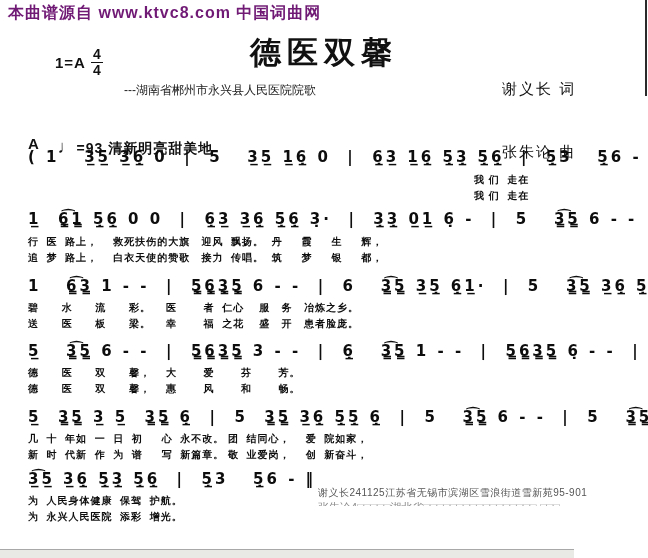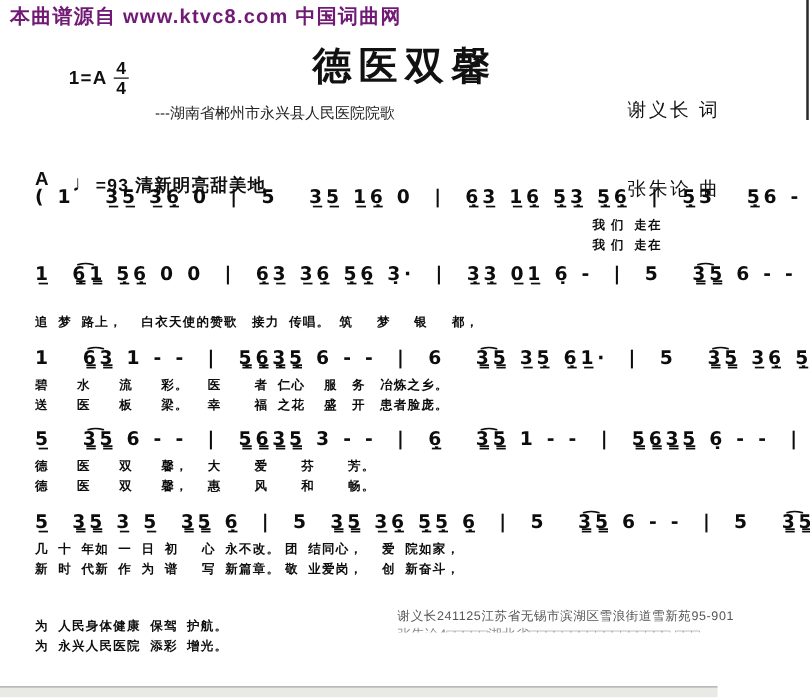--- a/index.html
+++ b/index.html
@@ -68,34 +68,36 @@
   <div class="abs tempo">
     <span class="noteglyph">♩</span><span>=93 清新明亮甜美地</span>
   </div>
   <div class="abs section-label">A</div>
 
   <div class="abs notation" style="left:28px;top:148px;">( 1   3̲5̲ 3̲6̲̣ 0  |  5   3̲5̲ 1̲6̲̣ 0  |  6̲̣3̲ 1̲6̲̣ 5̲̣3̲̣ 5̲̣6̲̣  |  5̲̣3   5̲̣6 - )  |  6   3̳͡5̳ 3̲6̲̣ 0 0  |</div>
   <div class="abs lyric" style="left:474px;top:173px;">我 们  走在</div>
   <div class="abs lyric" style="left:474px;top:189px;">我 们  走在</div>
 
   <div class="abs notation" style="left:28px;top:210px;">1̲  6̳̣͡1̳ 5̲̣6̲̣ 0 0  |  6̲̣3̲ 3̲6̲̣ 5̲̣6̲̣ 3̣·  |  3̲̣3̲̣ 0̲1̲ 6̣ -  |  5   3̳͡5̳ 6 - -  |  6̳̣5̳̣3̳5̳ 3 - -  |</div>
+  <div class="abs lyric" style="left:28px;top:235px;">行  医  路上，    救死扶伤的大旗   迎风  飘扬。  丹     霞     生     辉，</div>
   <div class="abs lyric" style="left:28px;top:251px;">追  梦  路上，    白衣天使的赞歌   接力  传唱。  筑     梦     银     都，</div>
 
   <div class="abs notation" style="left:28px;top:277px;">1   6̳͡3̳ 1 - -  |  5̳̣6̳̣3̳̣5̳̣ 6 - -  |  6   3̳͡5̳ 3̲5̲̣ 6̲̣1̲·  |  5   3̳͡5̳ 3̲6̲̣ 5̲̣6̲̣·  |</div>
   <div class="abs lyric" style="left:28px;top:301px;">碧      水      流      彩。    医       者  仁心    服   务   冶炼之乡。</div>
   <div class="abs lyric" style="left:28px;top:317px;">送      医      板      梁。    幸       福  之花    盛   开   患者脸庞。</div>
 
   <div class="abs notation" style="left:28px;top:342px;">5̲   3̳͡5̳ 6 - -  |  5̳6̳3̳5̳ 3 - -  |  6̲̣   3̳͡5̳ 1 - -  |  5̳6̳3̳5̳ 6̣ - -  |</div>
   <div class="abs lyric" style="left:28px;top:366px;">德      医      双      馨，    大       爱       芬       芳。</div>
   <div class="abs lyric" style="left:28px;top:382px;">德      医      双      馨，    惠       风       和       畅。</div>
 
   <div class="abs notation" style="left:28px;top:408px;">5̲  3̳5̳ 3̲ 5̲  3̳5̳ 6̲̣  |  5  3̳5̳ 3̲6̲̣ 5̲̣5̲̣ 6̲̣  |  5   3̳͡5̳ 6 - -  |  5   3̳͡5̳ 3 - -  |</div>
   <div class="abs lyric" style="left:28px;top:432px;">几  十  年如  一  日  初     心  永不改。 团  结同心，    爱  院如家，</div>
   <div class="abs lyric" style="left:28px;top:448px;">新  时  代新  作  为  谱     写  新篇章。 敬  业爱岗，    创  新奋斗，</div>
 
+  <div class="abs notation" style="left:28px;top:470px;">3̲͡5̲ 3̲6̲̣ 5̲̣3̲̣ 5̲̣6̲̣  |  5̲̣3   5̲̣6 - ‖</div>
   <div class="abs lyric" style="left:28px;top:494px;">为  人民身体健康  保驾  护航。</div>
   <div class="abs lyric" style="left:28px;top:510px;">为  永兴人民医院  添彩  增光。</div>
 
   <div class="abs addr1">谢义长241125江苏省无锡市滨湖区雪浪街道雪新苑95-901</div>
   <div class="abs addr2">张朱论4□□□□□湖北省□□□□□□□□□□□□□□□□□-□□□</div>
 
   <div class="abs bottom-bar"></div>
 
 </div>
 

